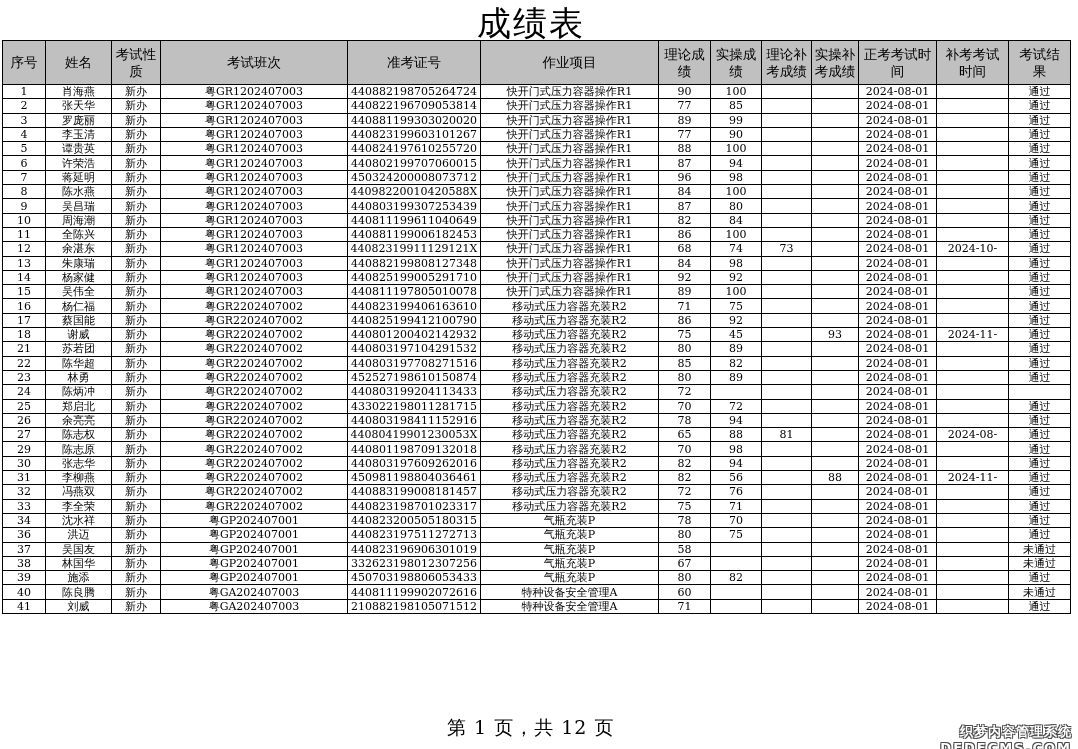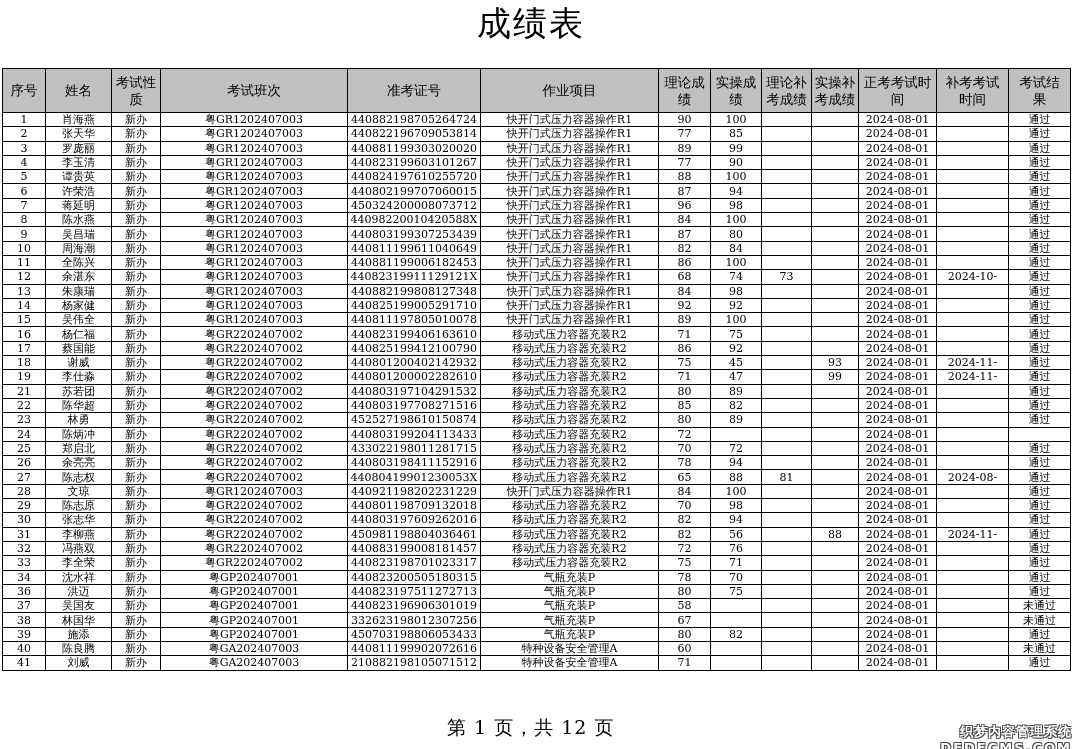--- a/index.html
+++ b/index.html
@@ -7,21 +7,20 @@
   body { font-family: "DejaVu Serif", "Liberation Serif", serif; color: #000; position: relative; overflow: hidden; }
   .page { position: absolute; inset: 0; }
   .title {
     position: absolute; top: 1px; left: 0; width: 1062px;
     text-align: center; font-size: 34px; font-weight: 400; letter-spacing: 2px;
   }
   table.score {
     position: absolute; left: 2px; top: 40px; width: 1068px;
     border-collapse: collapse; table-layout: fixed;
     border: 1px solid #000;
-    margin-top: 28px;
   }
   table.score th, table.score td {
     border: 1px solid #000;
     text-align: center; vertical-align: middle;
     overflow: hidden; padding: 0 1px;
   }
   table.score th {
     background: #c0c0c0;
     height: 44px; font-size: 13.5px; font-weight: 400;
     line-height: 1.25; white-space: pre-line;
@@ -355,35 +354,20 @@
           <td>移动式压力容器充装R2</td>
           <td>75</td>
           <td>45</td>
           <td></td>
           <td>93</td>
           <td>2024-08-01</td>
           <td>2024-11-</td>
           <td>通过</td>
         </tr>
         <tr>
-          <td>19</td>
-          <td>李仕淼</td>
-          <td>新办</td>
-          <td>粤GR2202407002</td>
-          <td>440801200002282610</td>
-          <td>移动式压力容器充装R2</td>
-          <td>71</td>
-          <td>47</td>
-          <td></td>
-          <td>99</td>
-          <td>2024-08-01</td>
-          <td>2024-11-</td>
-          <td>通过</td>
-        </tr>
-        <tr>
           <td>21</td>
           <td>苏若团</td>
           <td>新办</td>
           <td>粤GR2202407002</td>
           <td>440803197104291532</td>
           <td>移动式压力容器充装R2</td>
           <td>80</td>
           <td>89</td>
           <td></td>
           <td></td>
@@ -472,35 +456,20 @@
           <td>新办</td>
           <td>粤GR2202407002</td>
           <td>44080419901230053X</td>
           <td>移动式压力容器充装R2</td>
           <td>65</td>
           <td>88</td>
           <td>81</td>
           <td></td>
           <td>2024-08-01</td>
           <td>2024-08-</td>
-          <td>通过</td>
-        </tr>
-        <tr>
-          <td>28</td>
-          <td>文琼</td>
-          <td>新办</td>
-          <td>粤GR1202407003</td>
-          <td>440921198202231229</td>
-          <td>快开门式压力容器操作R1</td>
-          <td>84</td>
-          <td>100</td>
-          <td></td>
-          <td></td>
-          <td>2024-08-01</td>
-          <td></td>
           <td>通过</td>
         </tr>
         <tr>
           <td>29</td>
           <td>陈志原</td>
           <td>新办</td>
           <td>粤GR2202407002</td>
           <td>440801198709132018</td>
           <td>移动式压力容器充装R2</td>
           <td>70</td>

